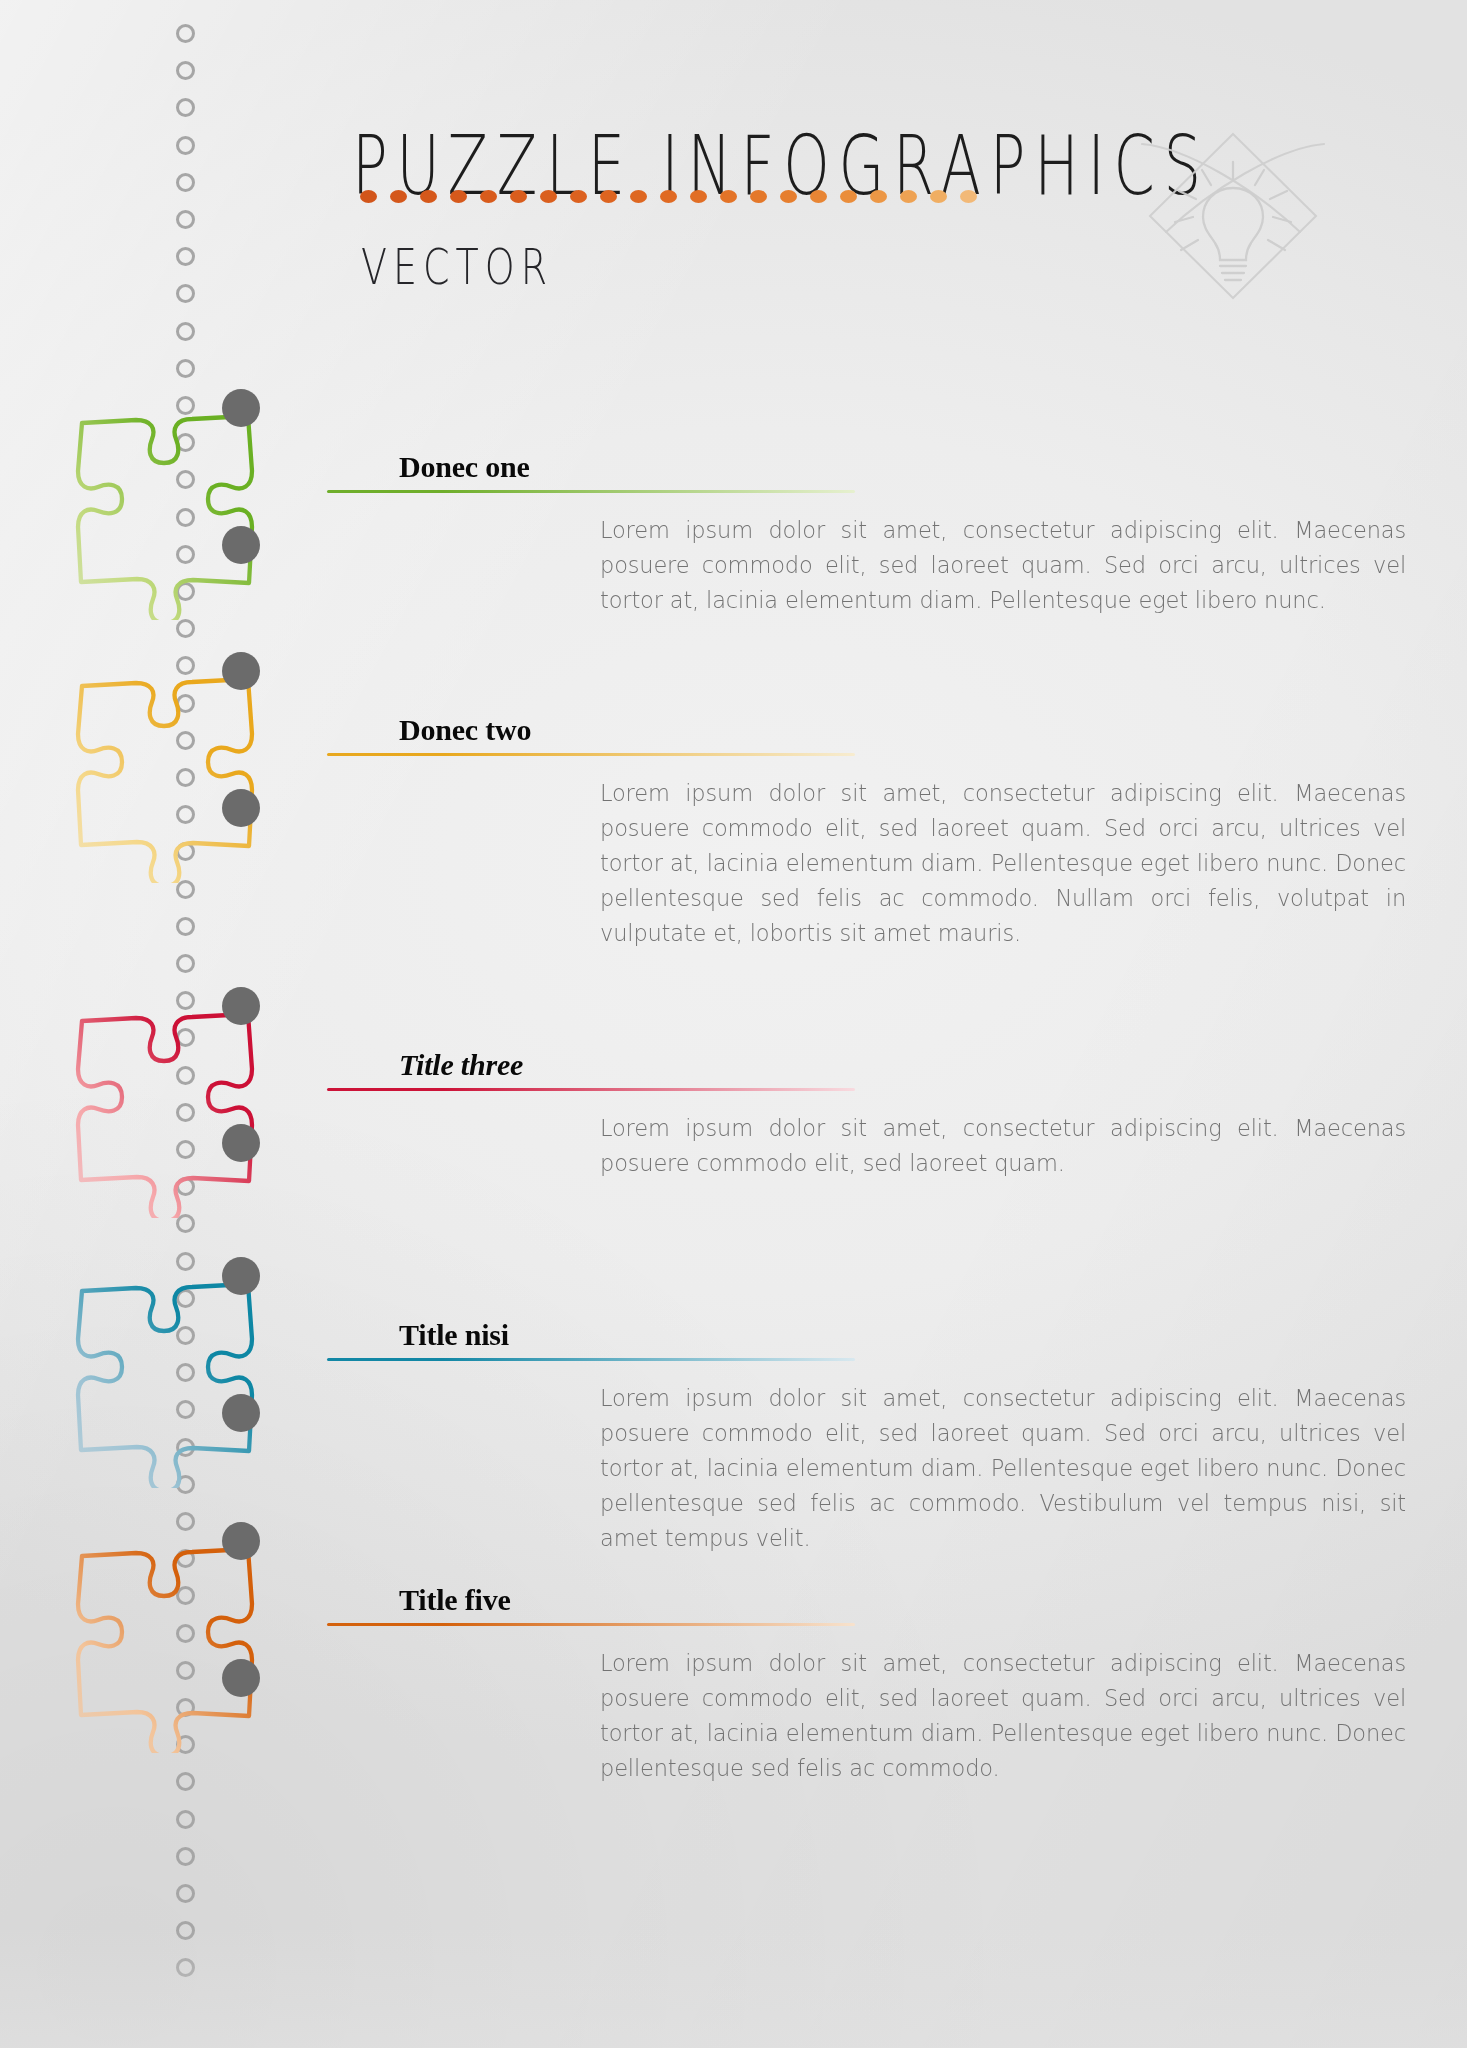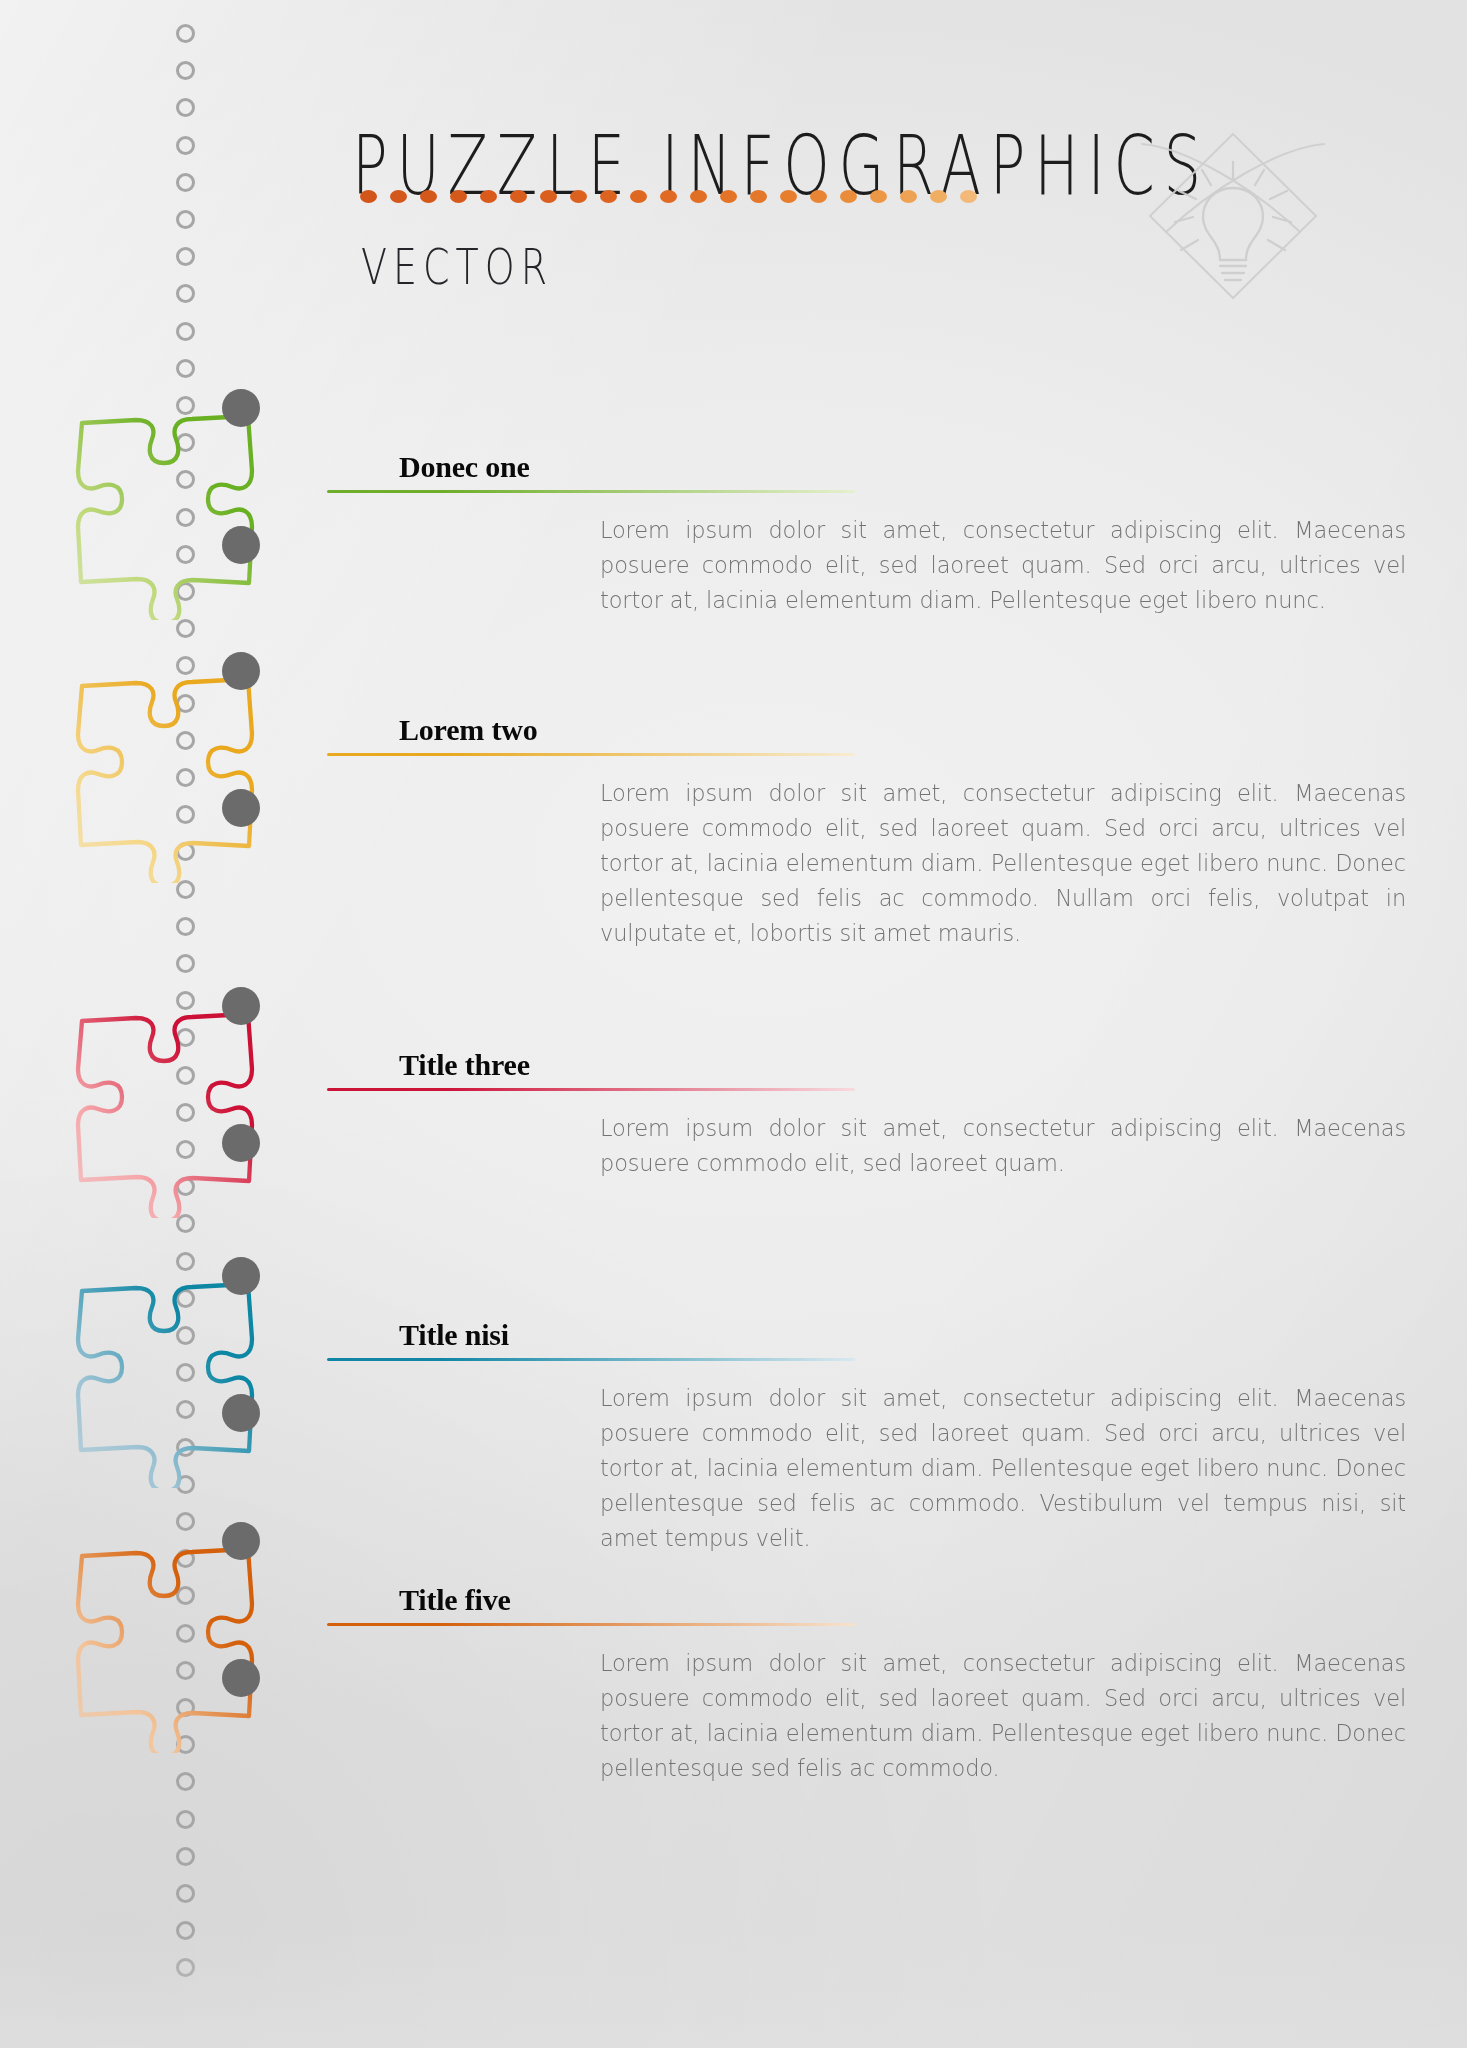--- a/index.html
+++ b/index.html
@@ -371,21 +371,21 @@
     C 97 218 97 204 101 194
     C 105 184 101 174 85 174
     L 29 177
     L 26 122
     C 26 106 36 102 46 106
     C 56 110 70 110 70 94
     C 70 78 56 78 46 82
     C 36 86 26 82 26 66
     Z" stroke="url(#gp-two)" stroke-width="4.3" stroke-linejoin="round" fill="none"></path>
 </svg><div class="knob top" style="background: rgb(107, 107, 107);"></div><div class="knob bottom" style="background: rgb(107, 107, 107);"></div></div>
-        <div class="sec-title" style="left: 399px; top: 713px;">Lorem two</div>
+        <div class="sec-title" style="left: 399px; top: 713px;">Donec two</div>
         <div class="sec-rule" style="left: 327px; top: 753px; width: 528px; background: linear-gradient(to right, rgb(232, 168, 31) 0%, rgb(232, 168, 31) 22%, rgb(247, 236, 208) 100%);"></div>
         <div class="sec-body" style="left: 600px; top: 776px; width: 806px;">Lorem ipsum dolor sit amet, consectetur adipiscing elit. Maecenas posuere commodo elit, sed laoreet quam. Sed orci arcu, ultrices vel tortor at, lacinia elementum diam. Pellentesque eget libero nunc. Donec pellentesque sed felis ac commodo. Nullam orci felis, volutpat in vulputate et, lobortis sit amet mauris.</div>
       </div>
       <div class="section" style="top: 0px;">
         <div class="piece-wrap" style="top: 1003px;">
 <svg class="piece-svg" width="240" height="215" viewBox="0 0 240 215" fill="none">
   <defs>
     <linearGradient id="gp-three" x1="0" y1="1" x2="1" y2="0">
       <stop offset="0%" stop-color="#f6a8ab" stop-opacity="0.55"></stop>
       <stop offset="28%" stop-color="#f6a8ab"></stop>
@@ -413,21 +413,21 @@
     C 97 218 97 204 101 194
     C 105 184 101 174 85 174
     L 29 177
     L 26 122
     C 26 106 36 102 46 106
     C 56 110 70 110 70 94
     C 70 78 56 78 46 82
     C 36 86 26 82 26 66
     Z" stroke="url(#gp-three)" stroke-width="4.3" stroke-linejoin="round" fill="none"></path>
 </svg><div class="knob top" style="background: rgb(107, 107, 107);"></div><div class="knob bottom" style="background: rgb(107, 107, 107);"></div></div>
-        <div class="sec-title" style="left: 399px; top: 1048px;">Title three</div>
+        <div class="sec-title" style="left: 399px; top: 1048px; font-style: italic;">Title three</div>
         <div class="sec-rule" style="left: 327px; top: 1088px; width: 528px; background: linear-gradient(to right, rgb(204, 19, 56) 0%, rgb(204, 19, 56) 22%, rgb(248, 218, 223) 100%);"></div>
         <div class="sec-body" style="left: 600px; top: 1111px; width: 806px;">Lorem ipsum dolor sit amet, consectetur adipiscing elit. Maecenas posuere commodo elit, sed laoreet quam.</div>
       </div>
       <div class="section" style="top: 0px;">
         <div class="piece-wrap" style="top: 1273px;">
 <svg class="piece-svg" width="240" height="215" viewBox="0 0 240 215" fill="none">
   <defs>
     <linearGradient id="gp-four" x1="0" y1="1" x2="1" y2="0">
       <stop offset="0%" stop-color="#9dc3d4" stop-opacity="0.55"></stop>
       <stop offset="28%" stop-color="#9dc3d4"></stop>

